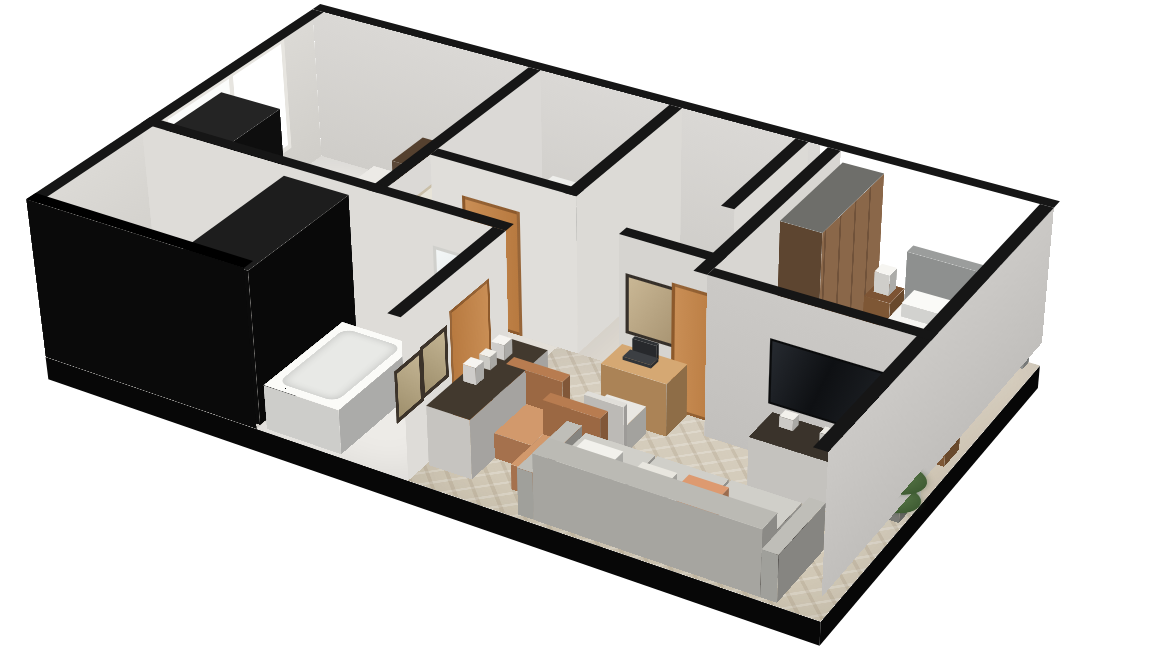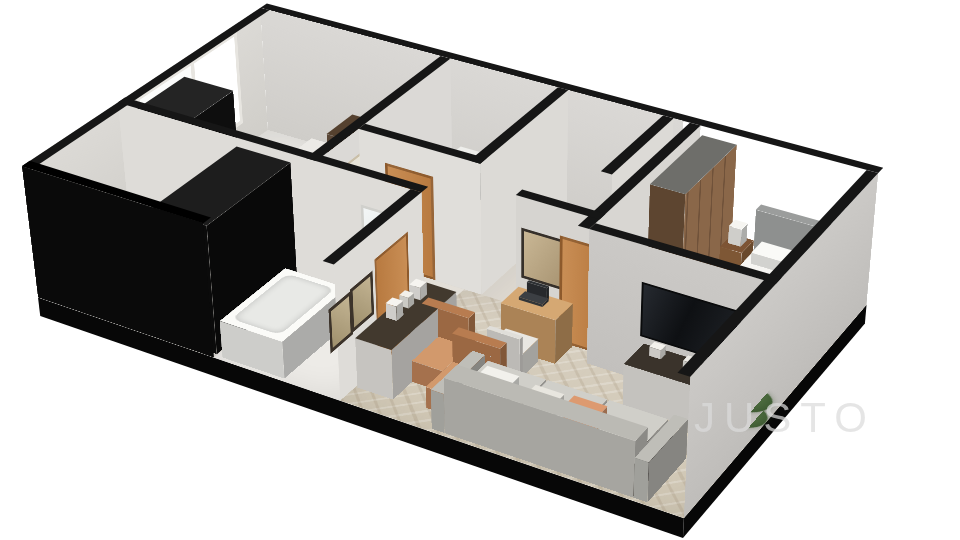--- a/index.html
+++ b/index.html
@@ -385,14 +385,13 @@
         </div>
     <div class="box r" style="--x:694px;--y:152px;--w:12px;--d:12px;--h:18px;--c:#f4f3ef;--z:40px;">
           <i class="t"></i>
           <i class="f"></i>
           <i class="s"></i>
         </div>
 
   </div>
  </div>
 
- <div class="watermark">JUSTO</div>
 </div>
 
 </body></html>

